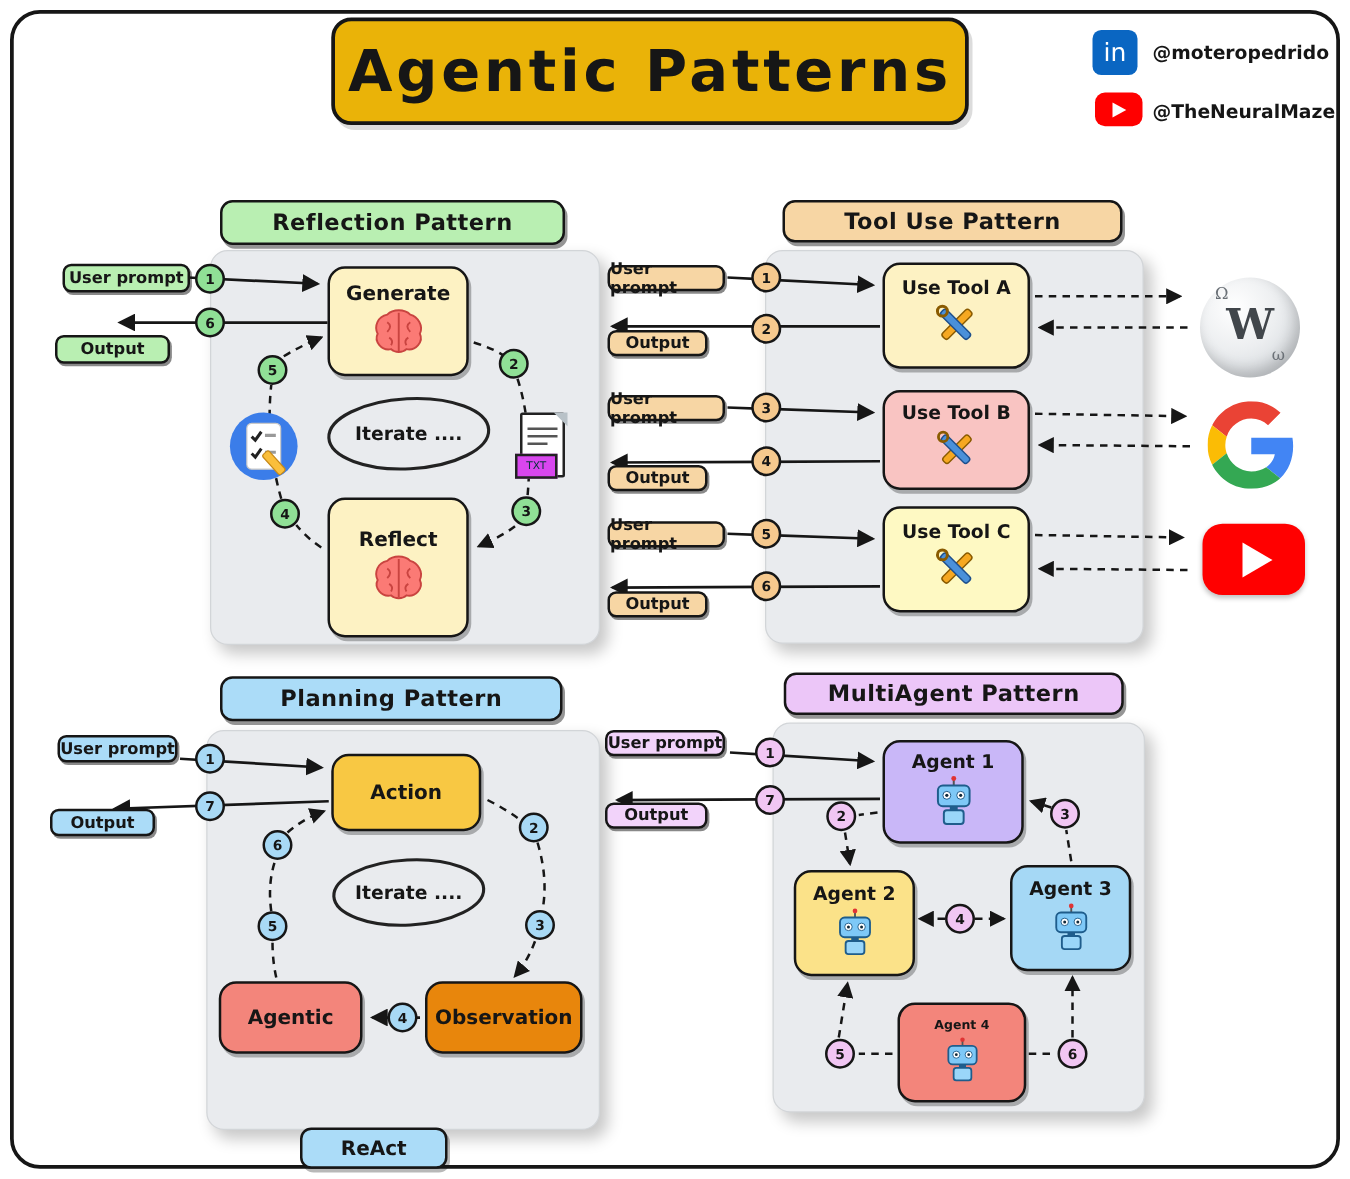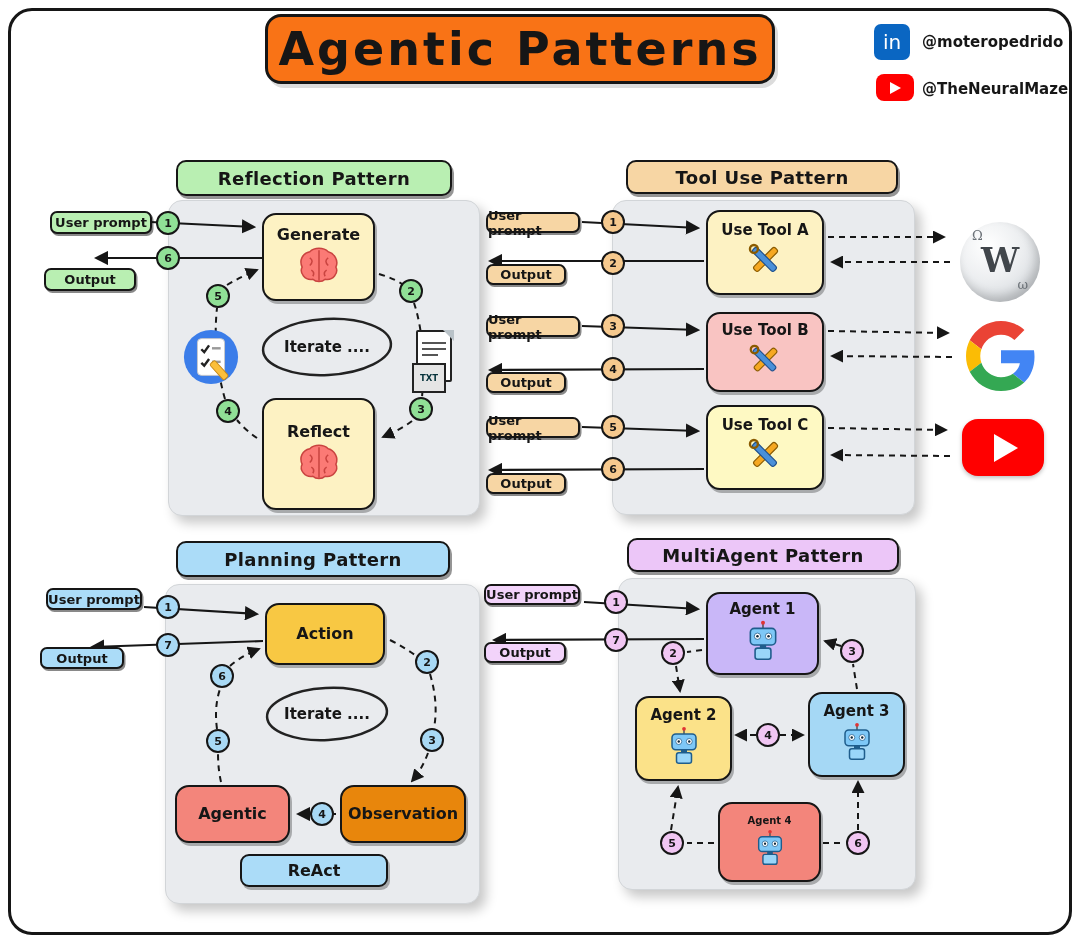--- a/index.html
+++ b/index.html
@@ -1,20 +1,20 @@
 <!DOCTYPE html>
 <html><head>
 <meta charset="utf-8">
 <style>
   *{box-sizing:border-box;margin:0;padding:0}
   html,body{width:1080px;height:943px;background:#fff;font-family:"DejaVu Sans",sans-serif;color:#161616;overflow:hidden}
   #frame{position:absolute;left:8px;top:8px;width:1064px;height:927px;border:3px solid #161616;border-radius:24px;background:#fff}
   svg.overlay{position:absolute;left:0;top:0;width:1080px;height:943px;pointer-events:none}
-  .titlebox{position:absolute;left:265px;top:14px;width:510px;height:70px;border:3px solid #161616;border-radius:16px;
-    background:#f97316;display:flex;align-items:center;justify-content:center;box-shadow:3px 4px 0 rgba(20,20,20,.15)}
+  .titlebox{position:absolute;left:265px;top:14px;width:510px;height:86px;border:3px solid #161616;border-radius:16px;
+    background:#eab308;display:flex;align-items:center;justify-content:center;box-shadow:3px 4px 0 rgba(20,20,20,.15)}
   .titlebox .t{font-size:46px;font-weight:700;letter-spacing:3px}
   .handle{position:absolute;font-size:15px;font-weight:700}
   .li-icon{position:absolute;left:874px;top:24px;width:36px;height:36px;border-radius:7px;background:#0a66c2;color:#fff;
     display:flex;align-items:center;justify-content:center;font-size:20px;font-weight:400}
   .yt-icon-sm{position:absolute;left:876px;top:74px;width:38px;height:27px;border-radius:8px;background:#ff0000;
     display:flex;align-items:center;justify-content:center}
   .tri{width:0;height:0}
   .tri-sm{border-left:11px solid #fff;border-top:6.5px solid transparent;border-bottom:6.5px solid transparent}
   .panel{position:absolute;background:#e9ebee;border:1px solid #d2d5d8;border-radius:14px;box-shadow:6px 7px 12px rgba(0,0,0,.22)}
   .hdr{position:absolute;border:2.5px solid #161616;border-radius:10px;display:flex;align-items:center;justify-content:center;
@@ -43,22 +43,22 @@
   .wiki .wr{position:absolute;right:12px;bottom:10px;font-family:"DejaVu Serif",serif;font-size:13px;color:#6a7076}
   .google{position:absolute;left:966px;top:321px;width:70px;height:70px;z-index:4}
   .yt-big{position:absolute;left:962px;top:419px;width:82px;height:57px;border-radius:16px;background:#ff0000;
     display:flex;align-items:center;justify-content:center;box-shadow:0 2px 4px rgba(0,0,0,.25);z-index:4}
   .tri-lg{border-left:24px solid #fff;border-top:14px solid transparent;border-bottom:14px solid transparent;margin-left:5px}
   
   .txticon{position:absolute;left:412px;top:330px;width:46px;height:54px;z-index:5}
   .txt-page{position:absolute;left:4px;top:0;width:36px;height:52px;background:#fff;border:2px solid #222;border-radius:2px}
   .txt-fold{position:absolute;right:4px;top:0;width:0;height:0;border-left:11px solid transparent;border-top:11px solid #b9c2c8}
   .txt-line{position:absolute;left:10px;height:2px;background:#555;width:24px}
-  .txt-band{position:absolute;left:0;top:33px;width:34px;height:30px;background:#e5e5e5;border:2px solid #222;
-    font-size:8.5px;font-weight:700;display:flex;align-items:center;justify-content:center;color:#06323a}
+  .txt-band{position:absolute;left:0;top:33px;width:34px;height:20px;background:#d946ef;border:2px solid #222;
+    font-size:8.5px;font-weight:400;display:flex;align-items:center;justify-content:center;color:#06323a}
   
   .chk{position:absolute;left:182px;top:328px;width:58px;height:58px;z-index:5}
 </style>
 </head>
 <body>
 
 <div id="frame"></div>
 
 <div class="panel" style="left:168px;top:200px;width:312px;height:316px"></div>
 <div class="panel" style="left:612px;top:200px;width:303px;height:315px"></div>
@@ -262,21 +262,21 @@
 <div class="node bx-gold" style="left:265px;top:603px;width:120px;height:62px">
   <span class="nl">Action</span>
 </div>
 <div class="iterate" style="left:262px;top:705px">Iterate ....</div>
 <div class="node bx-salmon" style="left:175px;top:785px;width:115px;height:58px">
   <span class="nl">Agentic</span>
 </div>
 <div class="node bx-orange" style="left:340px;top:785px;width:126px;height:58px">
   <span class="nl">Observation</span>
 </div>
-<div class="react bx-blue" style="left:240px;top:854px;width:148px;height:33px">
+<div class="react bx-blue" style="left:240px;top:902px;width:118px;height:33px">
   <span>ReAct</span>
 </div>
 
 <div class="circle c-blue" style="left:156px;top:595px">1</div>
 <div class="circle c-blue" style="left:156px;top:633px">7</div>
 <div class="circle c-blue" style="left:210px;top:664px">6</div>
 <div class="circle c-blue" style="left:415px;top:650px">2</div>
 <div class="circle c-blue" style="left:206px;top:729px">5</div>
 <div class="circle c-blue" style="left:420px;top:728px">3</div>
 <div class="circle c-blue" style="left:310px;top:802px">4</div>

